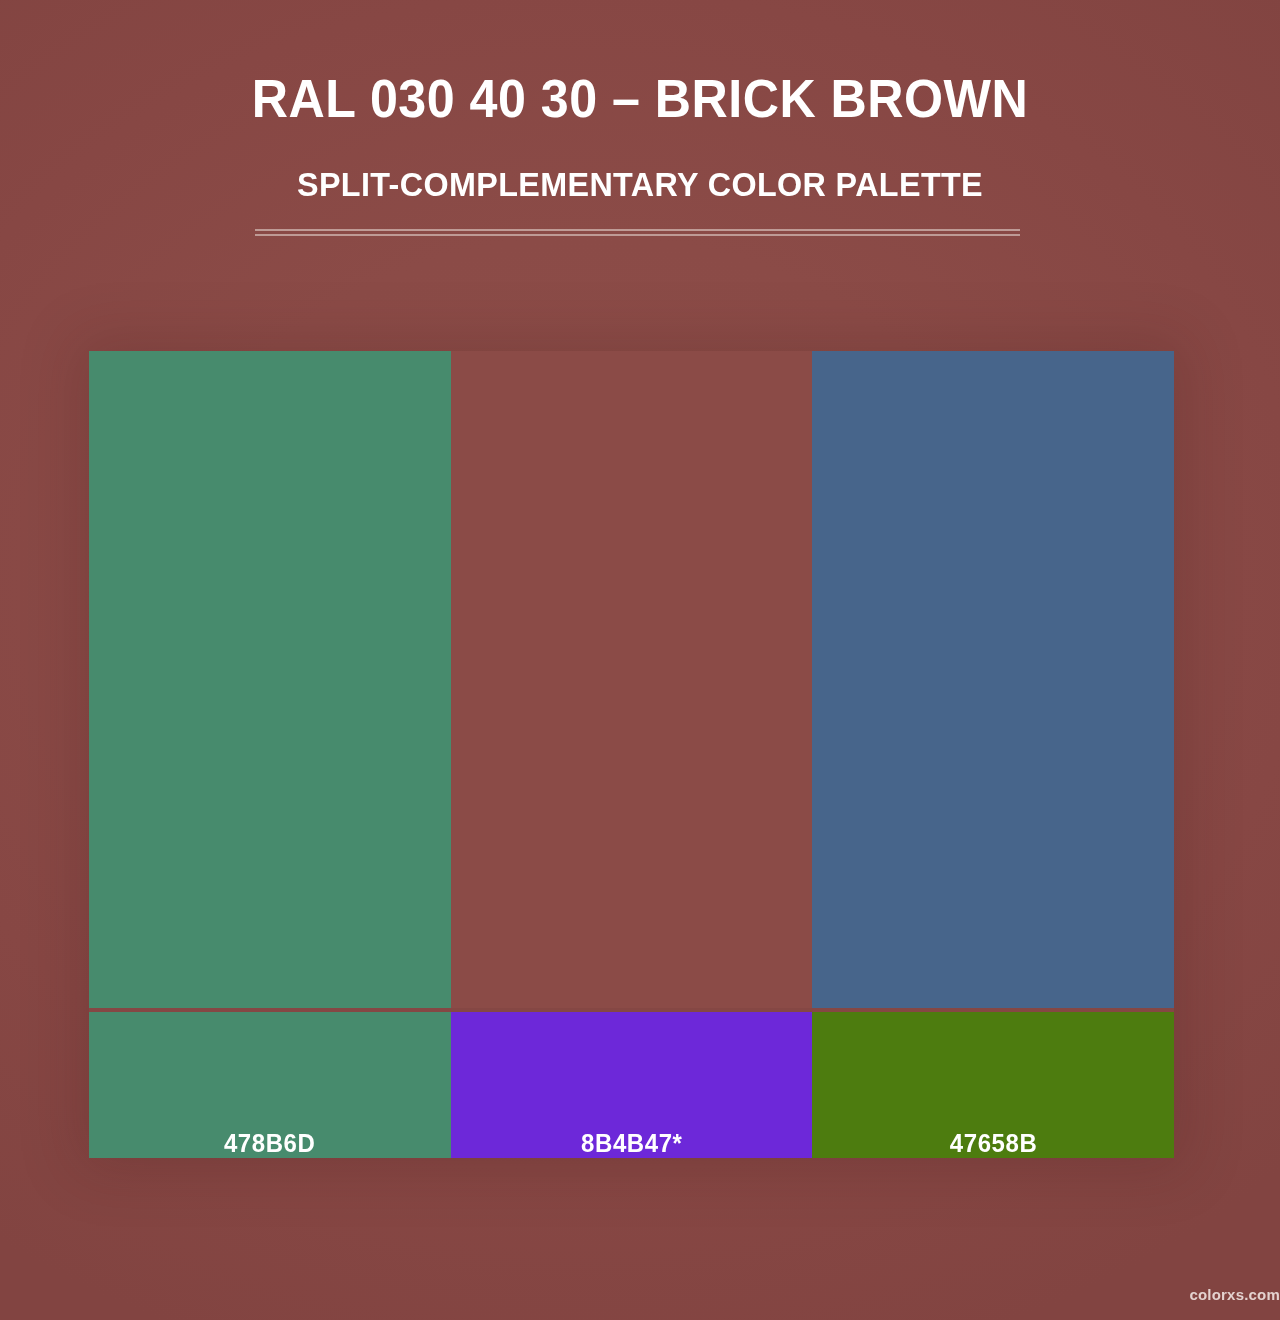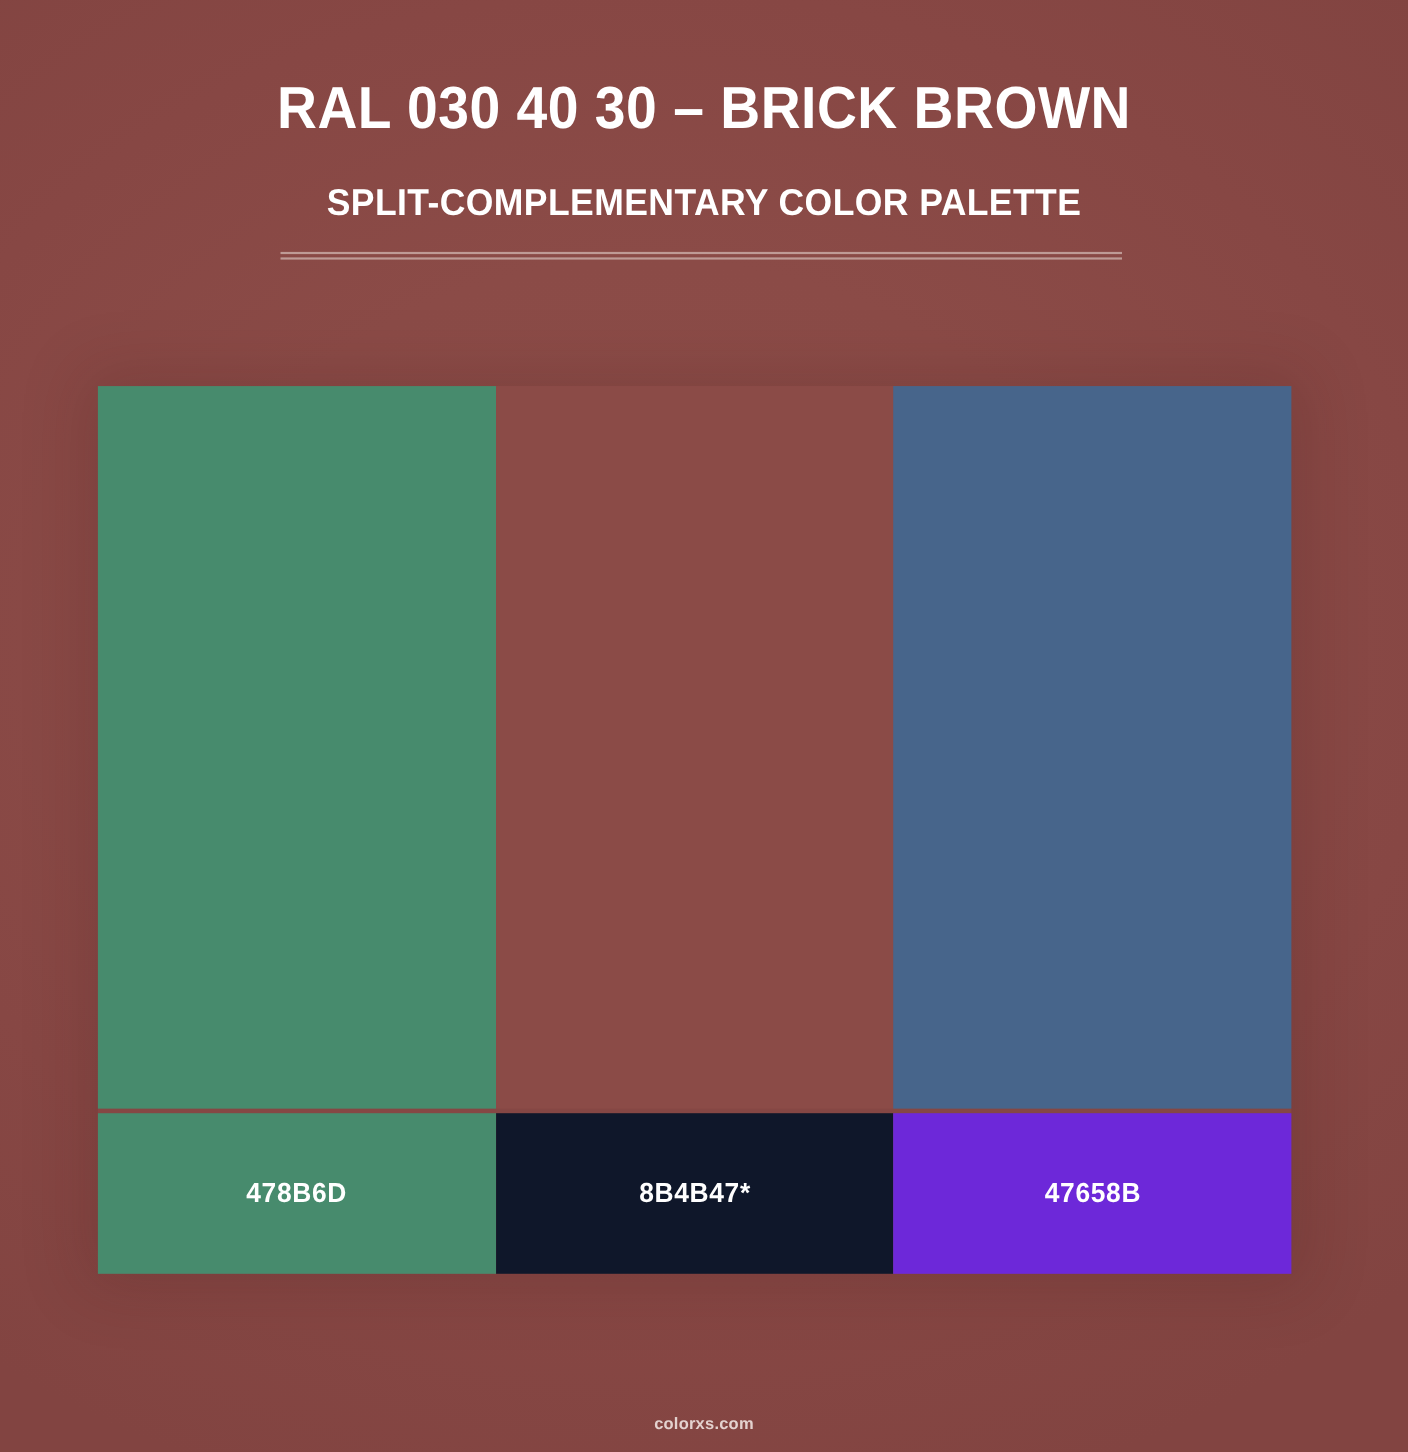--- a/index.html
+++ b/index.html
@@ -125,40 +125,40 @@
 
   .swatch-cell {
     flex: 1 1 0;
     height: 100%;
   }
 
   .label-cell {
     flex: 1 1 0;
     height: 100%;
     display: flex;
-    align-items: center;
+    align-items: flex-end;
     justify-content: center;
   }
 
   .label-text {
     color: #ffffff;
     font-size: 25px;
     font-weight: 700;
     letter-spacing: 0.6px;
     transform: scaleX(0.96);
     white-space: nowrap;
   }
 
   
   .footer {
     position: absolute;
     left: 0;
     top: 1286px;
     width: 1280px;
-    text-align: center;
+    text-align: right;
     color: #e4d2cf;
     font-size: 15px;
     font-weight: 700;
     letter-spacing: 0.2px;
   }
 </style>
 </head>
 <body>
 
 <div id="page-bg"></div>
@@ -183,24 +183,24 @@
       <div class="swatch-cell" style="background-color: rgb(139, 75, 71);"></div>
       <div class="swatch-cell" style="background-color: rgb(71, 101, 139);"></div>
     </div>
 
     <div class="gap-row" style="background-color: rgb(133, 71, 68);"></div>
 
     <div class="label-row">
       <div class="label-cell" style="background-color: rgb(71, 139, 109);">
         <span class="label-text" style="color: rgb(255, 255, 255);">478B6D</span>
       </div>
-      <div class="label-cell" style="background-color: #0f172a;">
+      <div class="label-cell" style="background-color: #6d28d9;">
         <span class="label-text" style="color: rgb(255, 255, 255);">8B4B47*</span>
       </div>
-      <div class="label-cell" style="background-color: #6d28d9;">
+      <div class="label-cell" style="background-color: #4d7c0f;">
         <span class="label-text" style="color: rgb(255, 255, 255);">47658B</span>
       </div>
     </div>
 
   </div>
 
   <div class="footer">colorxs.com</div>
 
 </div>
 

